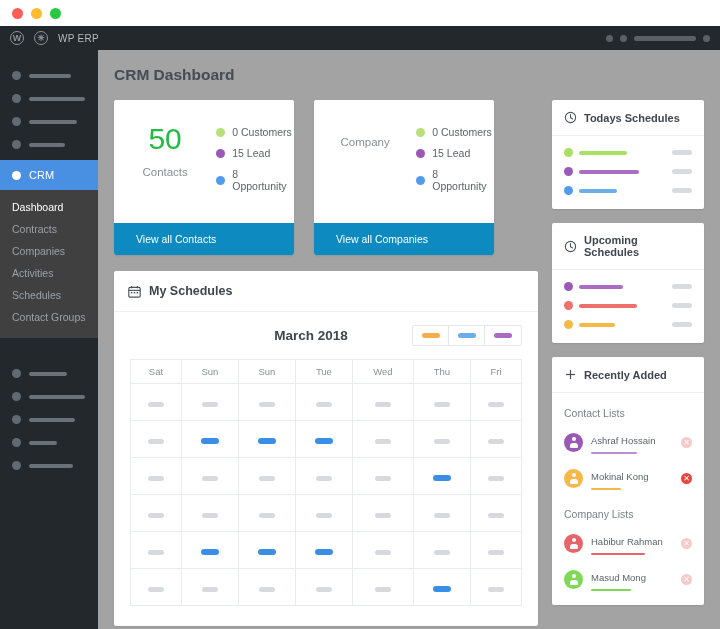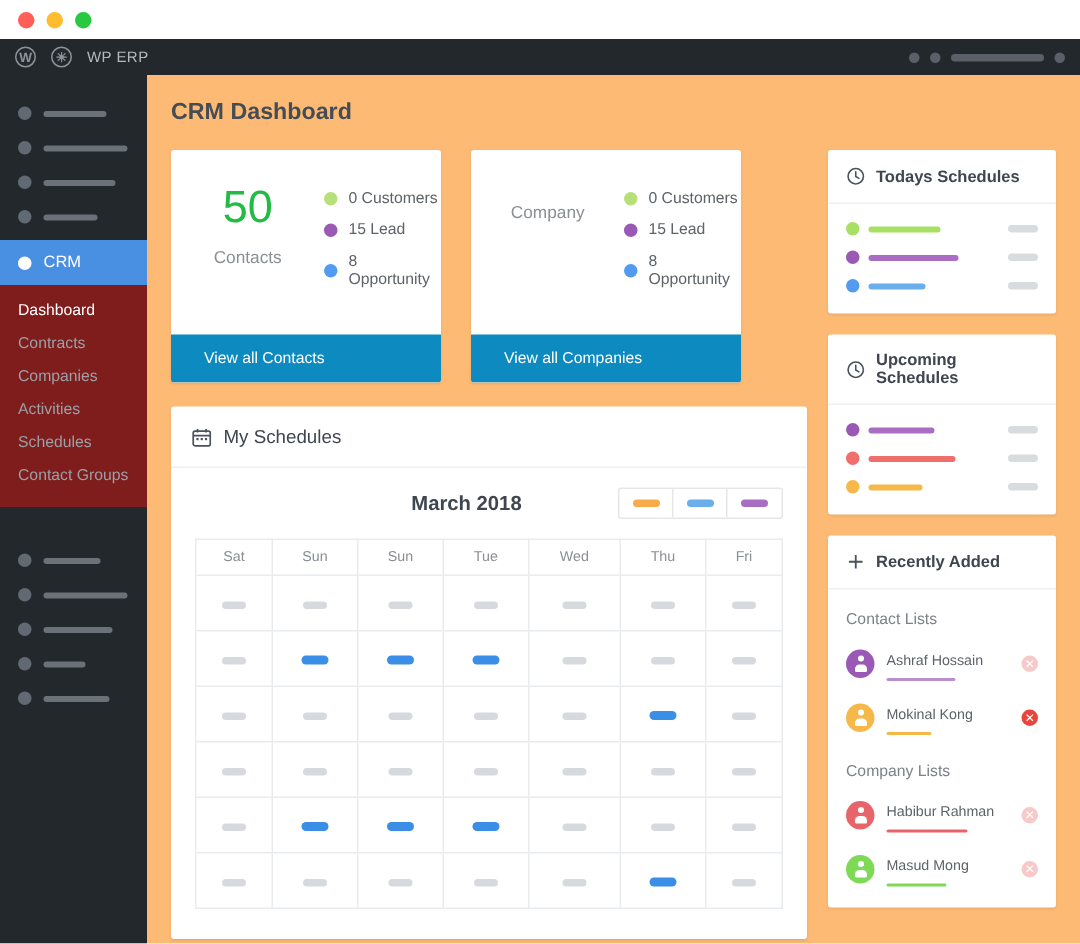--- a/index.html
+++ b/index.html
@@ -44,28 +44,28 @@
   .ph-dot { width:9px; height:9px; border-radius:50%; background:#616a73; flex:none; }
   .ph-bar { height:4px; border-radius:2px; background:#6a7179; }
 
   .menu-active {
     background:#4a90e2; padding: 9px 0 9px 12px; display:flex;
     align-items:center; gap:8px; margin-top:4px;
   }
   .menu-active .adot { width:9px; height:9px; border-radius:50%; background:#fff; flex:none;}
   .menu-active .alabel { color:#fff; font-size:11px; }
 
-  .submenu { background:#7f1d1d; padding: 6px 0 10px 0; }
+  .submenu { background:#404040; padding: 6px 0 10px 0; }
   .sub-item { padding: 5px 0 5px 12px; font-size:10.5px; color:#9aa0a6; }
   .sub-item.active { color:#ffffff; }
 
   .side-lower { margin-top: 14px; padding-top: 10px; }
 
   
-  .content { flex:1; background:#fdba74; padding: 14px 14px 0 16px; overflow:hidden; }
+  .content { flex:1; background:#a3a3a3; padding: 14px 14px 0 16px; overflow:hidden; }
   .page-title { font-size:15.5px; color:#444c56; font-weight:bold; margin: 2px 0 16px 0; }
 
   .cols { display:flex; gap: 14px; align-items:flex-start; }
   .colmain { width: 424px; flex:none; }
   .colside { width: 152px; flex:none; }
 
   
   .statrow { display:flex; gap:20px; }
   .card { background:#fff; border-radius:2px; box-shadow: 0 1px 2px rgba(0,0,0,.09); }
   .stat { width:180px; overflow:hidden; }
@@ -77,21 +77,21 @@
   .lg-row { display:flex; align-items:center; gap:7px; margin-bottom:9px; }
   .lg-dot { width:9px; height:9px; border-radius:50%; flex:none; }
   .lg-txt { font-size:10.5px; color:#5d6369; }
   .stat-btn { background:#0d8ac0; color:#fff; font-size:10.5px;
               padding: 10px 0 10px 22px; cursor:pointer; }
 
   
   .sched { margin-top:16px; }
   .sched-head { padding: 13px 14px; border-bottom:1px solid #eef0f1;
                 display:flex; align-items:center; gap:8px; }
-  .sched-title { font-size:12.5px; color:#3f4650; font-weight:normal;text-align:right; }
+  .sched-title { font-size:12.5px; color:#3f4650; font-weight:bold;text-align:right; }
   .sched-body { padding: 16px 16px 20px 16px; }
   .cal-top { display:flex; align-items:center; justify-content:center;
              position:relative; margin-bottom:16px; }
   .cal-month { font-size:13.5px; font-weight:bold; color:#3f4650;
                margin-left:-30px; }
   .cal-toggle { position:absolute; right:0; display:flex;
                 border:1px solid #e4e7ea; border-radius:2px; overflow:hidden;
                 background:#fff; }
   .tg { width:36px; height:19px; display:flex; align-items:center;
         justify-content:center; border-right:1px solid #e4e7ea; cursor:pointer; }

